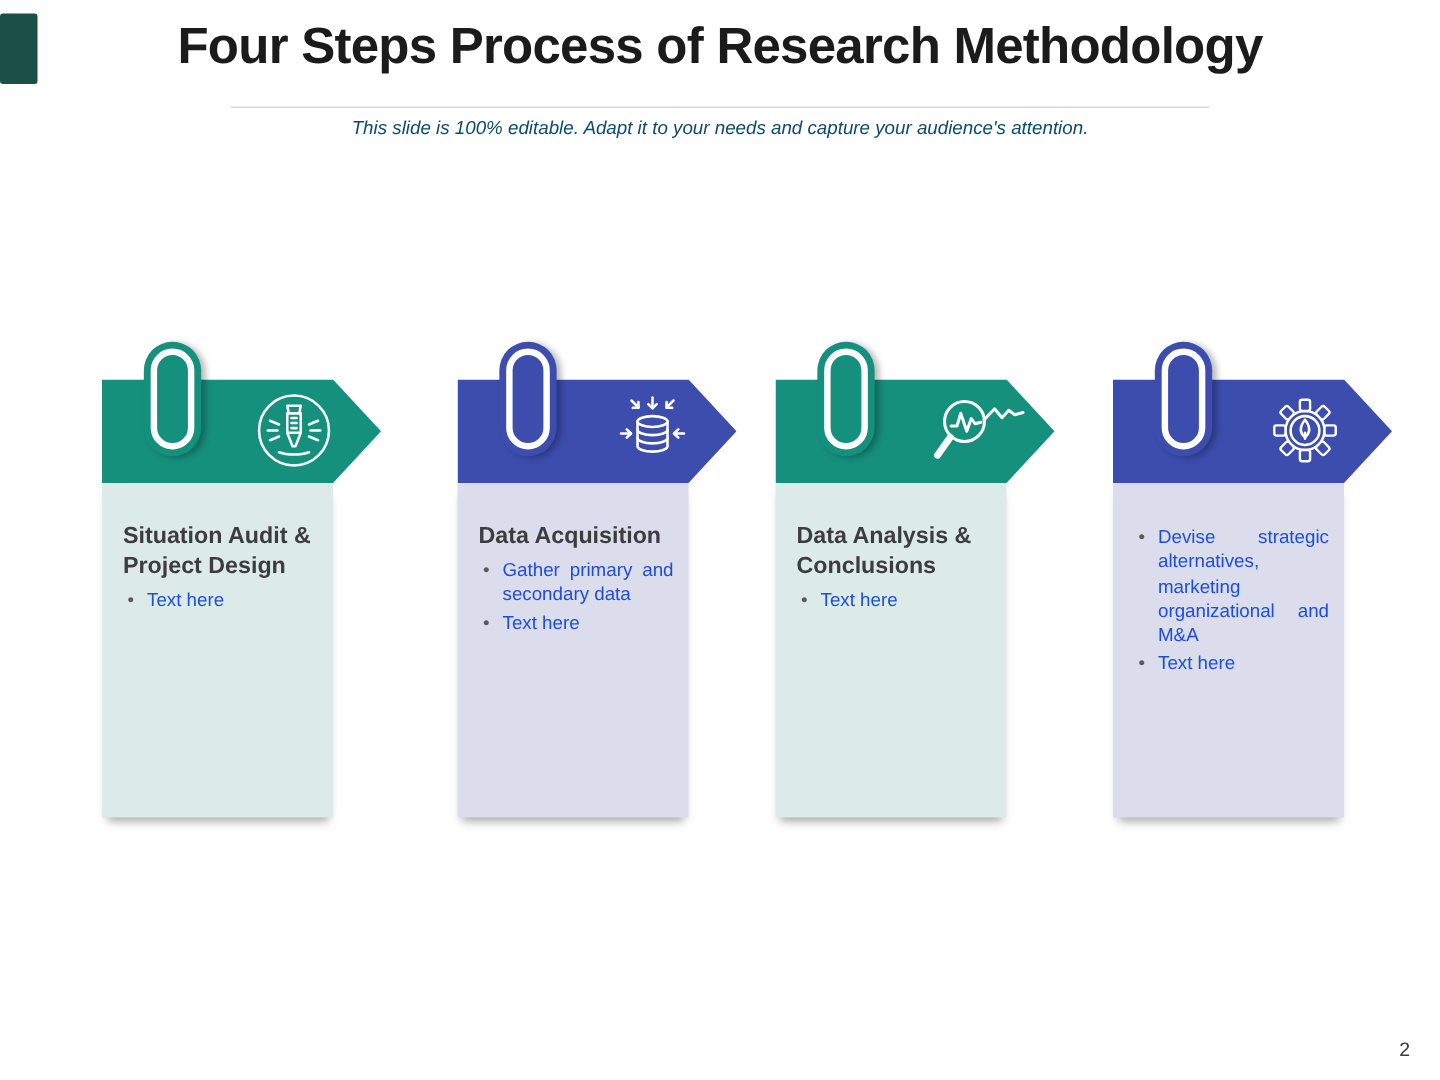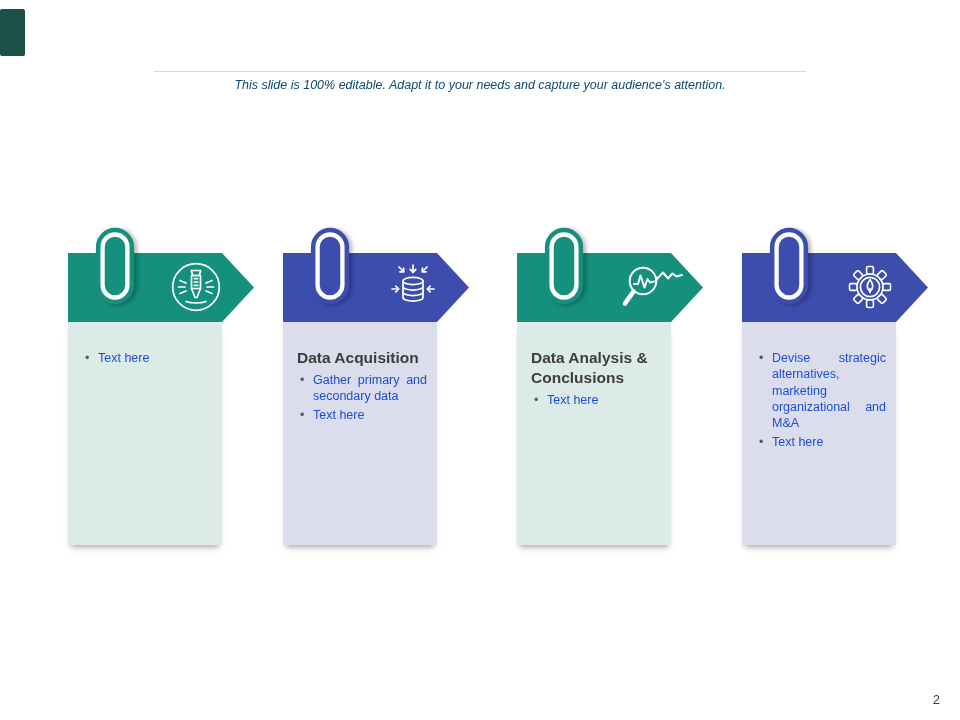--- a/index.html
+++ b/index.html
@@ -47,20 +47,21 @@
   .page-num{position:absolute;right:20px;bottom:13px;font-size:13px;color:#3c3c3c;}
   .ico-stroke{fill:none;stroke:#ffffff;stroke-width:1.7;stroke-linecap:round;stroke-linejoin:round;}
 </style>
 </head>
 <body>
 
 <div class="slide">
 
   <div class="corner"></div>
 
+  <h1 class="title">Four Steps Process of Research Methodology</h1>
   <div class="divider"></div>
   <div class="subtitle">This slide is 100% editable. Adapt it to your needs and capture your audience's attention.</div>
 
   <div class="col col-teal" style="left:68px">
     <svg class="clip" viewBox="0 0 44 84">
       <rect x="2" y="2" width="40" height="80" rx="20" fill="var(--arrow)"></rect>
       <rect x="9" y="9" width="26" height="66" rx="13" fill="none" stroke="#fff" stroke-width="4.5"></rect>
     </svg>
     <svg class="arrow" viewBox="0 0 186 69">
       <polygon points="0,0 154,0 186,34.5 154,69 0,69"></polygon>
@@ -77,27 +78,28 @@
         <path d="M16,40.5 a14,5 0 0 0 20,0"></path>
         <line x1="10" y1="19.5" x2="16" y2="22"></line>
         <line x1="8.5" y1="26" x2="15" y2="26"></line>
         <line x1="10" y1="32.5" x2="16" y2="30"></line>
         <line x1="42" y1="19.5" x2="36" y2="22"></line>
         <line x1="43.5" y1="26" x2="37" y2="26"></line>
         <line x1="42" y1="32.5" x2="36" y2="30"></line>
       </g>
     </svg>
     <div class="card">
+      <div class="card-title">Situation Audit &amp; Project Design</div>
       <ul class="bullets">
         <li>Text here</li>
       </ul>
     </div>
   </div>
 
-  <div class="col col-blue" style="left:283px">
+  <div class="col col-blue" style="left:305px">
     <svg class="clip" viewBox="0 0 44 84">
       <rect x="2" y="2" width="40" height="80" rx="20" fill="var(--arrow)"></rect>
       <rect x="9" y="9" width="26" height="66" rx="13" fill="none" stroke="#fff" stroke-width="4.5"></rect>
     </svg>
     <svg class="arrow" viewBox="0 0 186 69">
       <polygon points="0,0 154,0 186,34.5 154,69 0,69"></polygon>
     </svg>
     <svg class="icon" viewBox="0 0 52 52">
       <g class="ico-stroke">
         <ellipse cx="28" cy="20" rx="10" ry="3.6"></ellipse>

